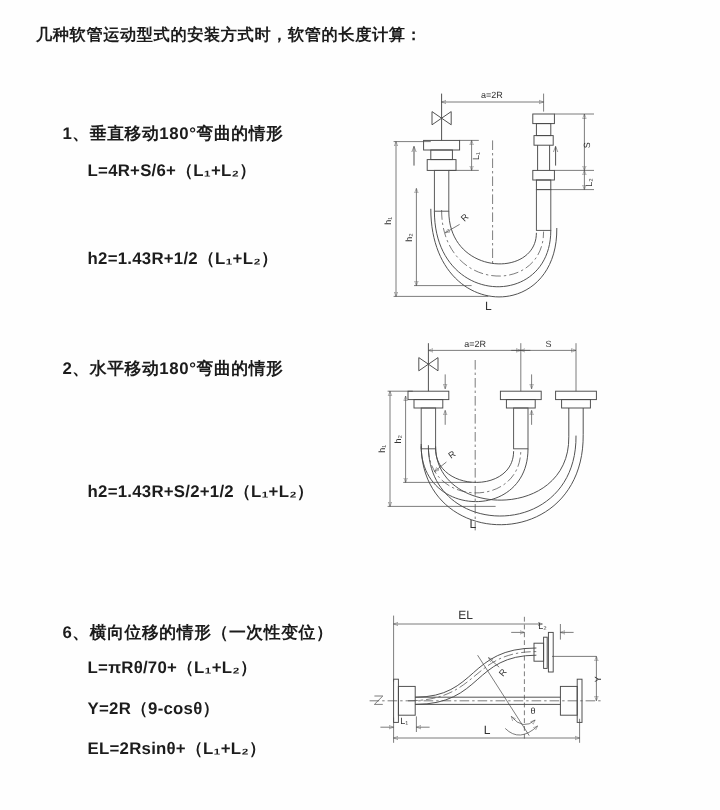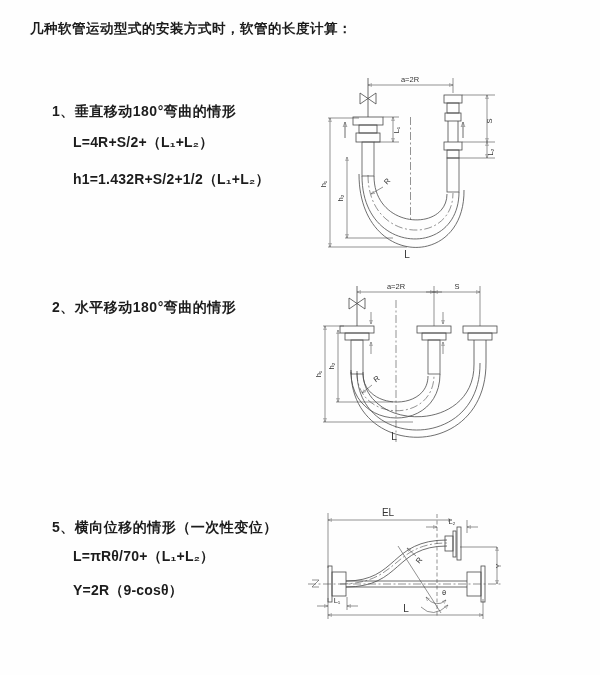--- a/index.html
+++ b/index.html
@@ -18,28 +18,30 @@
   svg .thin{stroke-width:.6;}
 </style>
 </head>
 <body>
 
 <div class="page">
 
   <div class="title">几种软管运动型式的安装方式时，软管的长度计算：</div>
 
   <div class="sec-head" style="left:52px;top:103px">1、垂直移动180°弯曲的情形</div>
-  <div class="formula" style="left:73px;top:134px">L=4R+S/2+（L₁+L₂）</div>
-  <div class="formula" style="left:73px;top:171px">h1=1.432R+S/2+1/2（L₁+L₂）</div>
+  <div class="formula" style="left:73px;top:134px">L=4R+S/6+（L₁+L₂）</div>
+  <div class="formula" style="left:73px;top:207px">h2=1.43R+1/2（L₁+L₂）</div>
 
   <div class="sec-head" style="left:52px;top:299px">2、水平移动180°弯曲的情形</div>
-
-  <div class="sec-head" style="left:52px;top:519px">5、横向位移的情形（一次性变位）</div>
+  <div class="formula" style="left:73px;top:401px">h2=1.43R+S/2+1/2（L₁+L₂）</div>
+
+  <div class="sec-head" style="left:52px;top:519px">6、横向位移的情形（一次性变位）</div>
   <div class="formula" style="left:73px;top:548px">L=πRθ/70+（L₁+L₂）</div>
   <div class="formula" style="left:73px;top:582px">Y=2R（9-cosθ）</div>
+  <div class="formula" style="left:73px;top:615px">EL=2Rsinθ+（L₁+L₂）</div>
 
   <svg style="left:315px;top:72px" width="275" height="190" viewBox="0 0 275 190">
     <defs>
       <marker id="m1" viewBox="0 0 10 10" refX="9" refY="5" markerWidth="7" markerHeight="7" orient="auto-start-reverse">
         <path d="M0,1.5 L9,5 L0,8.5 z" fill="#4a4a4a" stroke="none"></path>
       </marker>
       <pattern id="hz1" width="4" height="4" patternUnits="userSpaceOnUse">
         <path d="M0,0 L4,4 M4,0 L0,4" stroke="#777" stroke-width="0.6"></path>
       </pattern>
     </defs>

